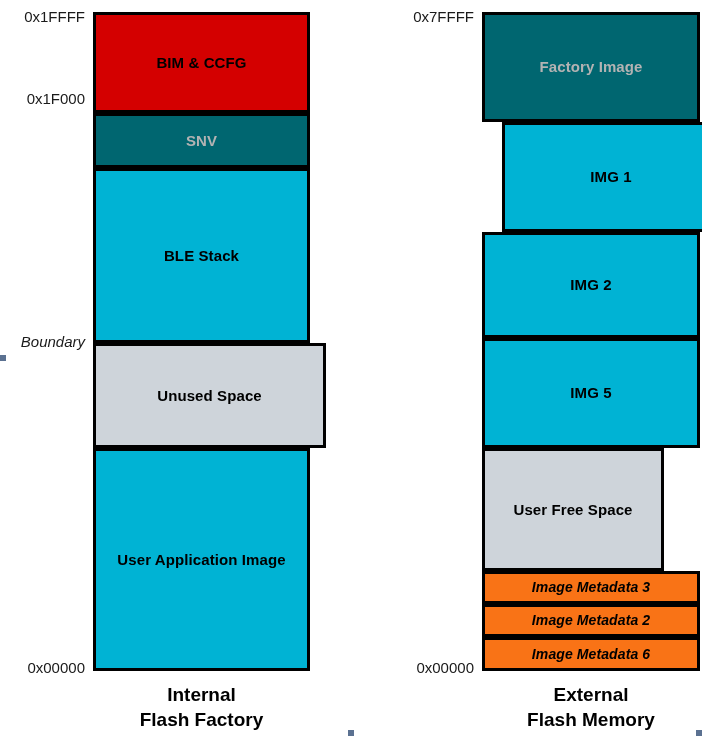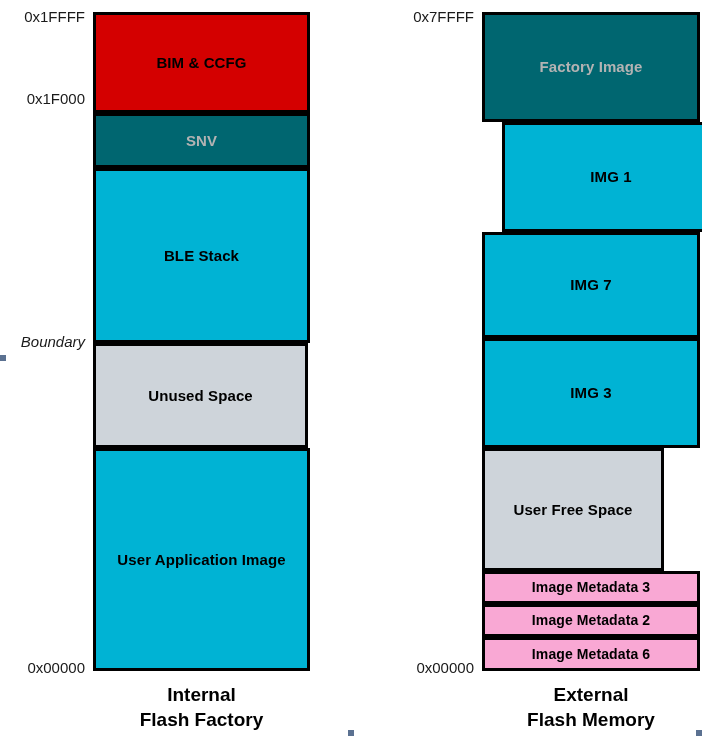--- a/index.html
+++ b/index.html
@@ -41,21 +41,21 @@
   }
   .block.thin-label {
     font-size: 14px;
   }
 
   
   .fill-red   { background: #d40000; }
   .fill-teal  { background: #006670; color: #b3b3b3; }
   .fill-cyan  { background: #00b3d4; }
   .fill-gray  { background: #ced4da; }
-  .fill-meta  { background: #f9a8d4; }
+  .fill-meta  { background: #f97316; font-style: italic; }
 
   
   .addr {
     position: absolute;
     font-size: 15px;
     color: #1a1a1a;
     text-align: right;
     white-space: nowrap;
     font-family: "Liberation Sans", sans-serif;
   }
@@ -91,21 +91,21 @@
     </div>
 
     <div class="block fill-red" style="left:0px; top:0px; width:217px; height:101px;">
       <span>BIM &amp; CCFG</span>
     </div>
 
     <div class="block fill-cyan" style="left:0px; top:156px; width:217px; height:175px;">
       <span>BLE Stack</span>
     </div>
 
-    <div class="block fill-gray" style="left:0px; top:331px; width:215px; height:105px;">
+    <div class="block fill-gray" style="left:0px; top:331px; width:233px; height:105px;">
       <span>Unused Space</span>
     </div>
 
     <div class="block fill-cyan" style="left:0px; top:436px; width:217px; height:223px;">
       <span>User Application Image</span>
     </div>
   </div>
 
   <div class="addr" style="left:0px; top:8px; width:85px;">0x1FFFF</div>
 
@@ -122,25 +122,25 @@
 
     <div class="block fill-teal" style="left:0px; top:0px; width:218px; height:110px;">
       <span>Factory Image</span>
     </div>
 
     <div class="block fill-cyan" style="left:0px; top:110px; width:218px; height:110px;margin-left:20px;">
       <span>IMG 1</span>
     </div>
 
     <div class="block fill-cyan" style="left:0px; top:220px; width:218px; height:106px;">
-      <span>IMG 7</span>
+      <span>IMG 2</span>
     </div>
 
     <div class="block fill-cyan" style="left:0px; top:326px; width:218px; height:110px;">
-      <span>IMG 3</span>
+      <span>IMG 5</span>
     </div>
 
     <div class="block fill-gray" style="left:0px; top:436px; width:182px; height:123px;">
       <span>User Free Space</span>
     </div>
 
     <div class="block fill-meta thin-label" style="left:0px; top:559px; width:218px; height:33px;">
       <span>Image Metadata 3</span>
     </div>
 

